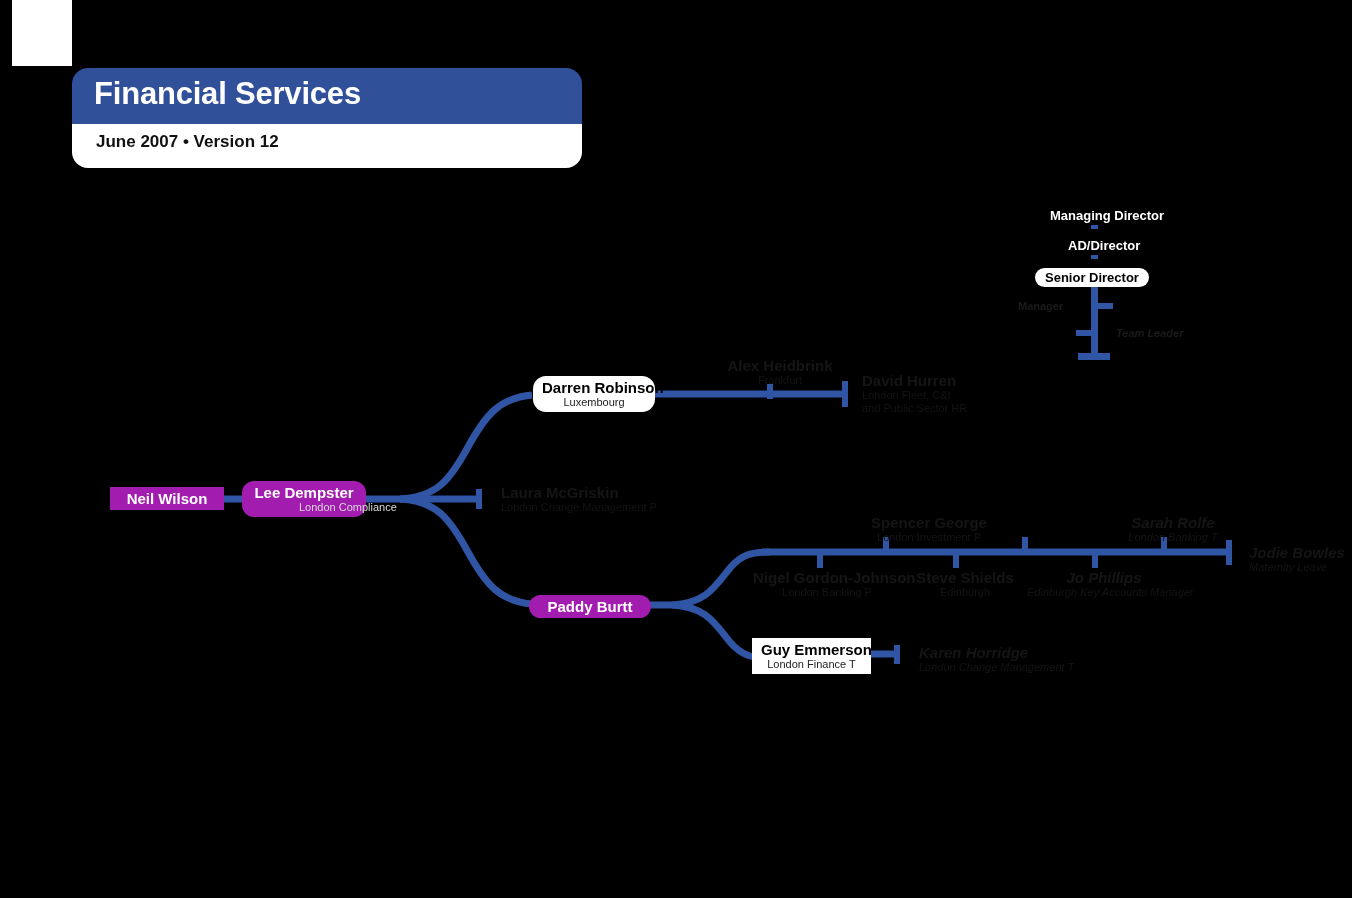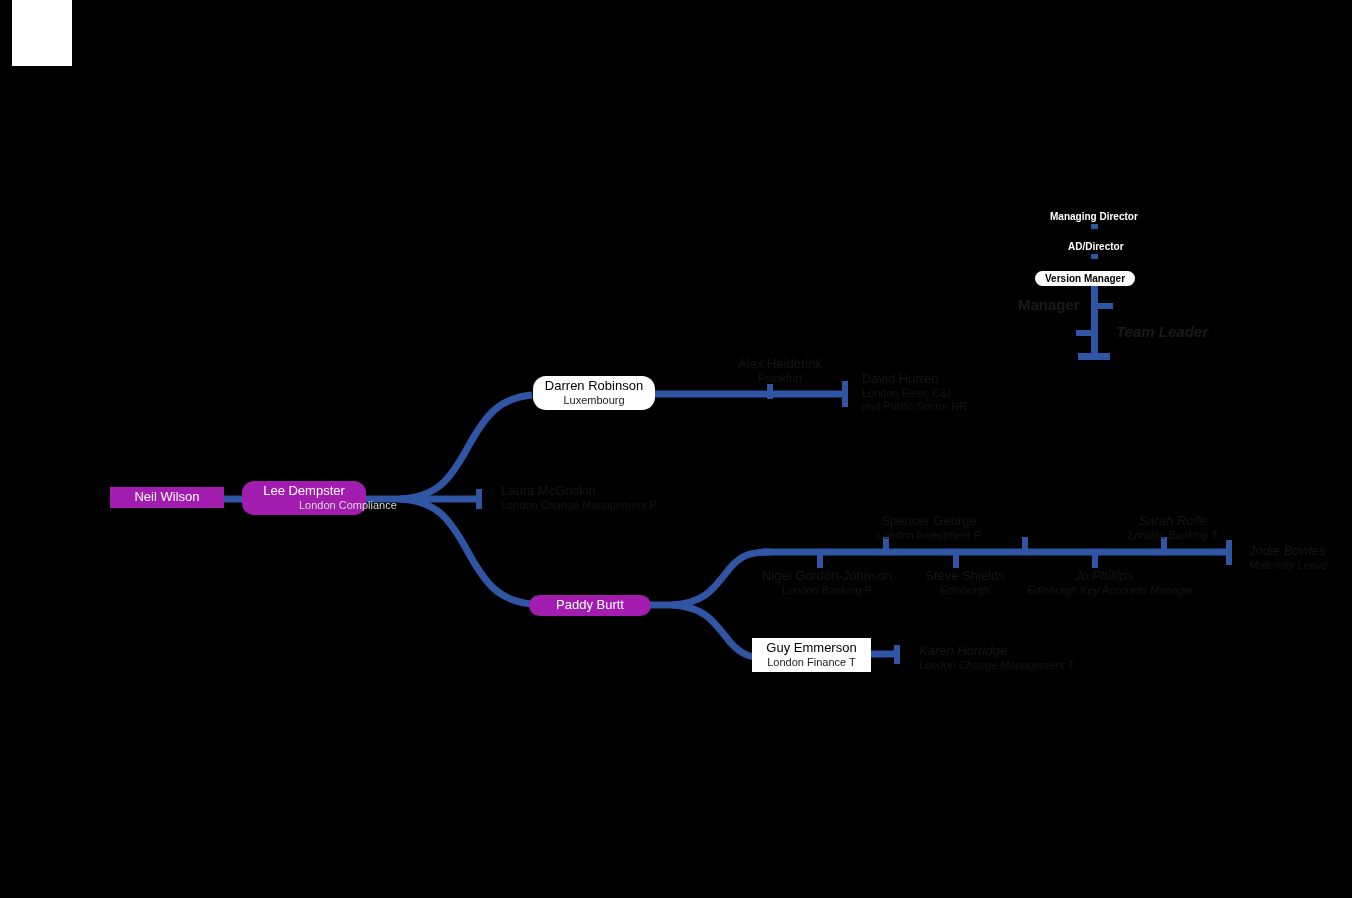--- a/index.html
+++ b/index.html
@@ -19,31 +19,31 @@
   .banner-title{position:absolute;left:22px;top:8px;color:#fff;font-size:31px;
       font-weight:bold;letter-spacing:-0.2px;white-space:nowrap;}
   .banner-bot{position:absolute;left:0;top:56px;width:510px;height:44px;
       background:#fff;border-radius:0 0 16px 16px;}
   .banner-sub{position:absolute;left:24px;top:64px;color:#111;font-size:17px;
       font-weight:bold;white-space:nowrap;}
 
   
   .legend{position:absolute;left:1020px;top:195px;width:220px;height:175px;}
   .lg-row{position:absolute;white-space:nowrap;}
-  .lg-pill{display:inline-block;padding:2px 10px;font-size:10px;font-weight:bold;
+  .lg-pill{display:inline-block;padding:2px 10px;font-size:13px;font-weight:bold;
       color:#fff;background:#000;}
   .lg-pill.round{border-radius:10px;}
   .lg-pill.white{background:#fff;color:#000;border-radius:10px;}
-  .lg-dark{font-size:15px;font-weight:bold;color:#1a1a1a;white-space:nowrap;}
+  .lg-dark{font-size:11px;font-weight:bold;color:#1a1a1a;white-space:nowrap;}
   .lg-dark.ital{font-style:italic;}
   .lg-tick{position:absolute;background:#2F55A4;}
 
   
   .node{position:absolute;white-space:nowrap;text-align:center;padding:3px 9px;}
-  .node .nm{font-size:13px;font-weight:normal;line-height:1.15;}
+  .node .nm{font-size:15px;font-weight:bold;line-height:1.15;}
   .node .rl{font-size:11px;line-height:1.2;}
 
   .node.black{background:#a21caf;color:#fff;}
   .node.black .rl{color:#d9d9d9;margin-left:48px;}
   .node.black.round{border-radius:12px;}
   .node.white{background:#fff;color:#000;}
   .node.white .rl{color:#222;}
   .node.white.round{border-radius:13px;}
   .node.ghost{background:transparent;color:#151515;}
   .node.ghost .rl{color:#141414;}
@@ -53,20 +53,26 @@
   svg.wires{position:absolute;left:0;top:0;width:1352px;height:898px;
       pointer-events:none;}
 </style>
 </head>
 <body>
 
 <div id="stage">
 
   <div class="corner-block"></div>
 
+  <div class="banner">
+    <div class="banner-bot"></div>
+    <div class="banner-top"></div>
+    <div class="banner-title">Financial Services</div>
+    <div class="banner-sub">June 2007 • Version 12</div>
+  </div>
 
   <svg class="wires" viewBox="0 0 1352 898">
     <g fill="none" stroke="#2F55A4" stroke-width="7" stroke-linecap="butt">
 
       <line x1="205" y1="499" x2="248" y2="499"></line>
 
       <line x1="345" y1="499" x2="400" y2="499"></line>
 
       <line x1="400" y1="499" x2="482" y2="499"></line>
       <line x1="479" y1="489" x2="479" y2="509" stroke-width="6"></line>
@@ -107,21 +113,21 @@
     <div class="lg-tick" style="left:77px;top:108px;width:16px;height:6px;"></div>
     <div class="lg-tick" style="left:58px;top:158px;width:32px;height:7px;"></div>
 
     <div class="lg-row" style="left:20px;top:11px;">
       <span class="lg-pill">Managing Director</span>
     </div>
     <div class="lg-row" style="left:38px;top:41px;">
       <span class="lg-pill round">AD/Director</span>
     </div>
     <div class="lg-row" style="left:15px;top:73px;">
-      <span class="lg-pill white">Version Manager</span>
+      <span class="lg-pill white">Senior Director</span>
     </div>
     <div class="lg-row" style="left:-2px;top:101px;">
       <span class="lg-dark">Manager</span>
     </div>
     <div class="lg-row" style="left:96px;top:128px;">
       <span class="lg-dark ital">Team Leader</span>
     </div>
   </div>
 
   <div class="node black" style="left:110px;top:487px;width:96px;">

